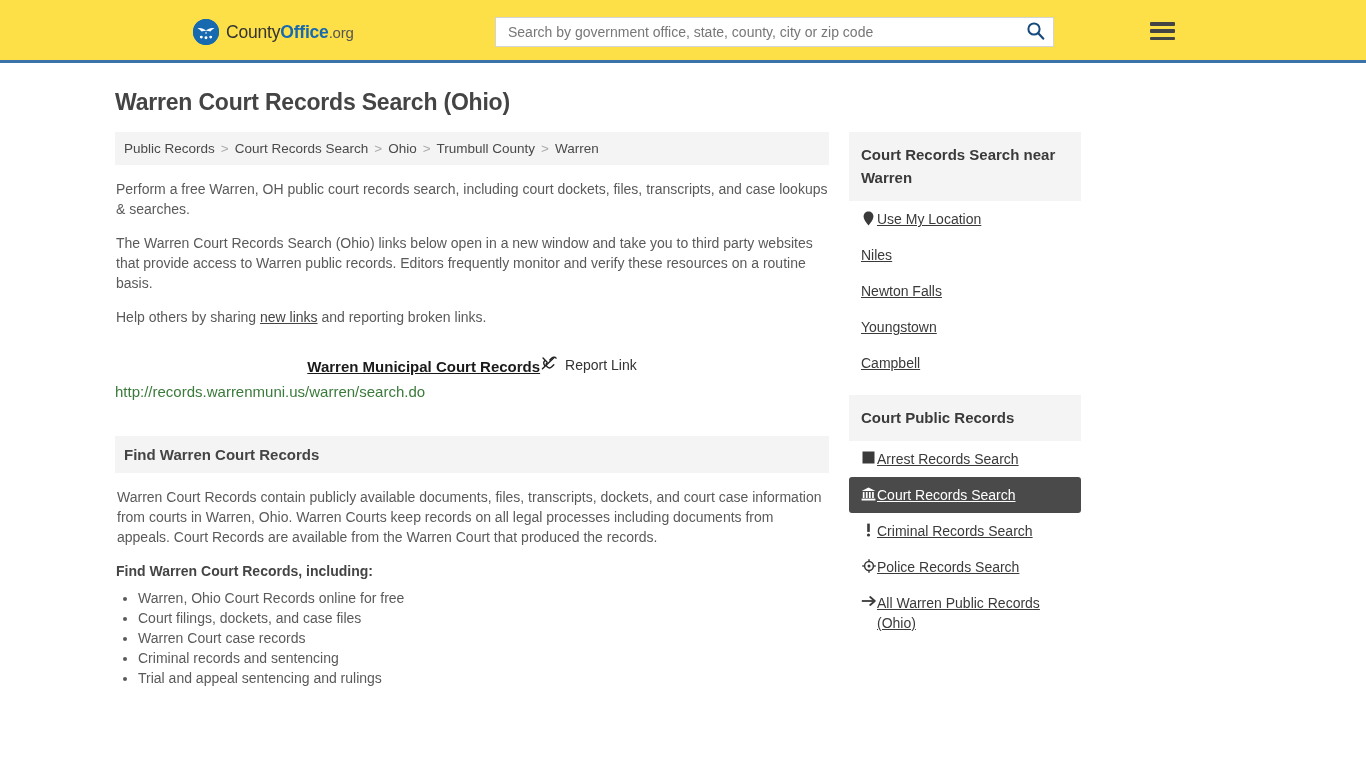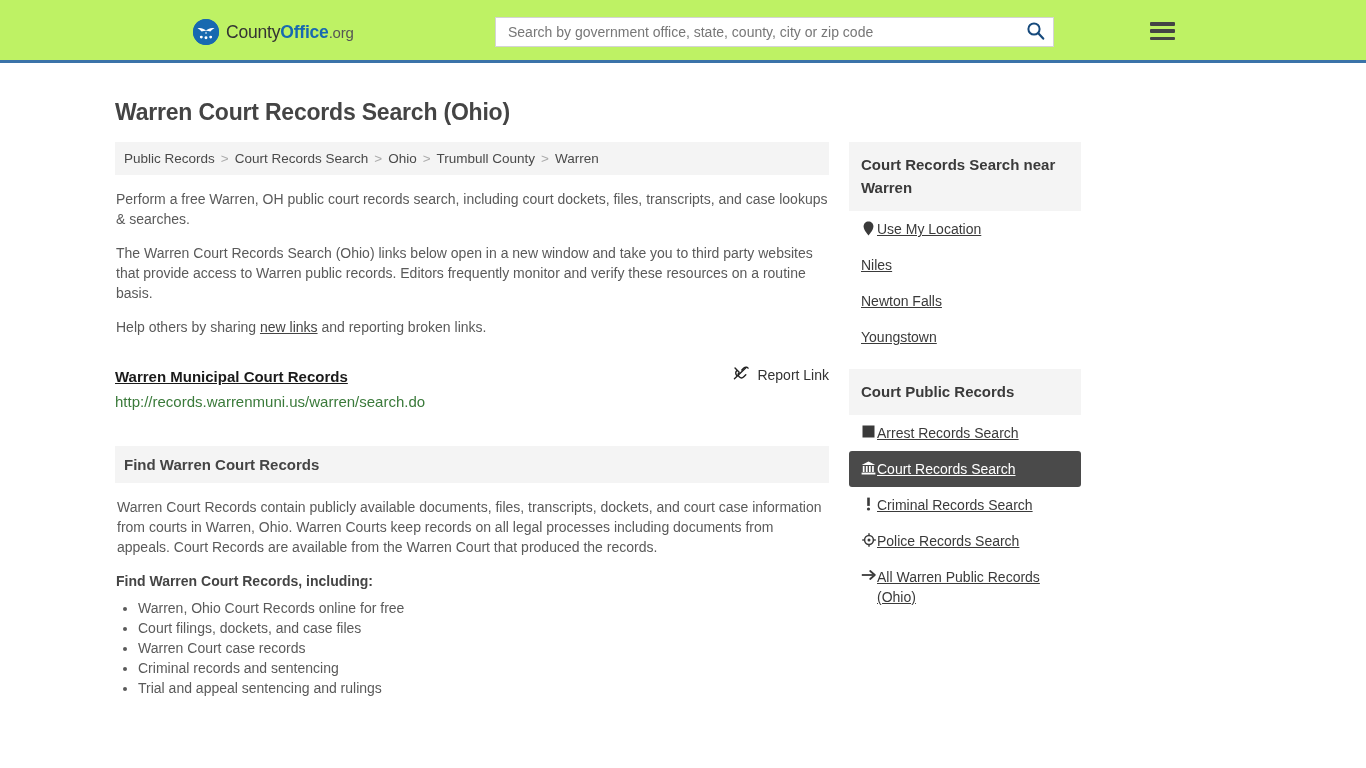--- a/index.html
+++ b/index.html
@@ -9,21 +9,21 @@
     background: #ffffff;
     font-family: "Liberation Sans", sans-serif;
     overflow: hidden;
   }
 
   
   .site-header {
     position: relative;
     width: 1366px;
     height: 63px;
-    background: #bef264;
+    background: #fde047;
     border-bottom: 3px solid #3b73a8;
     display: flex;
     align-items: center;
   }
   .brand {
     position: absolute;
     left: 193px;
     top: 19px;
     display: flex;
     align-items: center;
@@ -96,21 +96,21 @@
     height: 3.5px;
     width: 25px;
     background: #444444;
     border-radius: 1px;
   }
 
   
   .page {
     position: relative;
     width: 1208px;
-    padding: 16px;
+    padding: 6px;
   }
   .content-wrap {
     width: 978px;
     margin: 0 auto;
     padding-top: 20px;
     display: block;
     position: relative;
   }
   .page-title {
     font-size: 23px;
@@ -153,21 +153,21 @@
   p.body-text a {
     color: #444;
     text-decoration: underline;
   }
 
   
   .result-block { margin-top: 28px; position: relative; }
   .result-head {
     display: flex;
     align-items: baseline;
-    justify-content: space-between;
+    justify-content: center;
   }
   .result-title {
     font-size: 15px;
     font-weight: bold;
     color: #1a1a1a;
     text-decoration: underline;
     cursor: pointer;
   }
   .report-link {
     display: flex;
@@ -374,20 +374,23 @@
           </li>
           <li class="side-item plain">
             <a href="#">Niles</a>
           </li>
           <li class="side-item plain">
             <a href="#">Newton Falls</a>
           </li>
           <li class="side-item plain">
             <a href="#">Youngstown</a>
           </li>
+          <li class="side-item plain">
+            <a href="#">Campbell</a>
+          </li>
         </ul>
 
         <div class="side-sep"></div>
 
         <div class="side-head">Court Public Records</div>
         <ul class="side-list">
 
           <li class="side-item">
             <span class="s-ico">
               <svg width="13" height="13" viewBox="0 0 13 13" aria-hidden="true">

